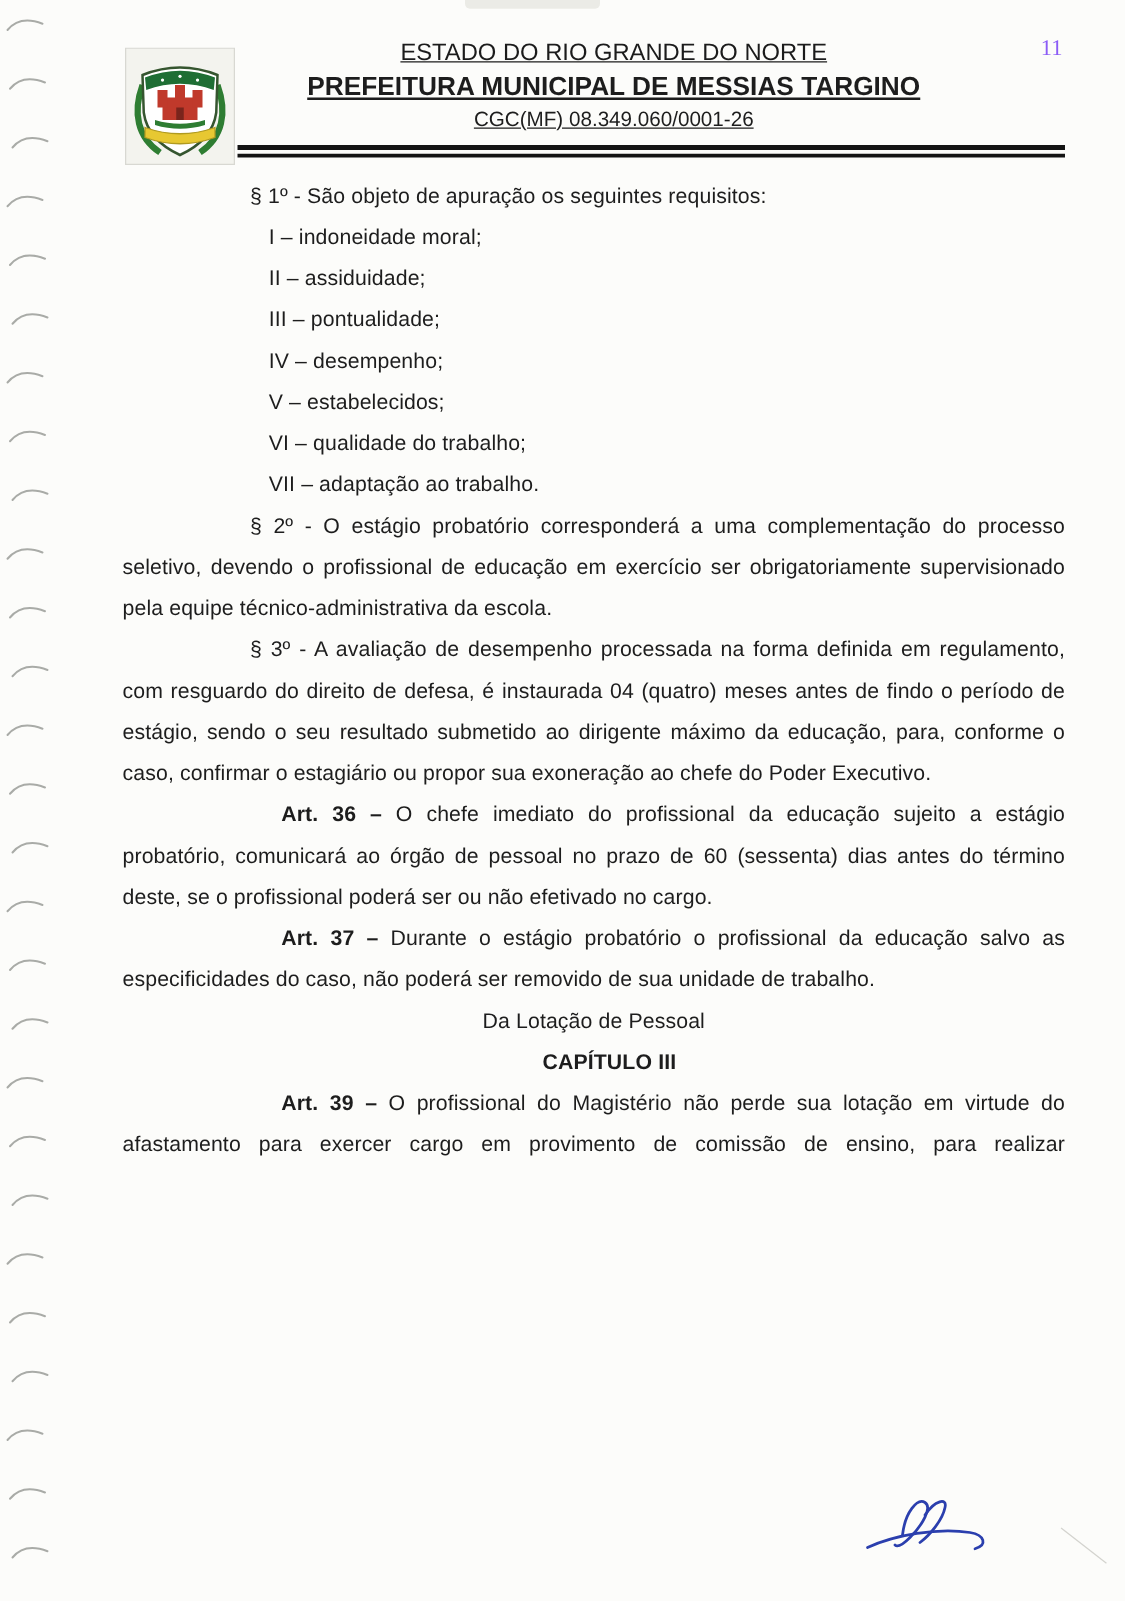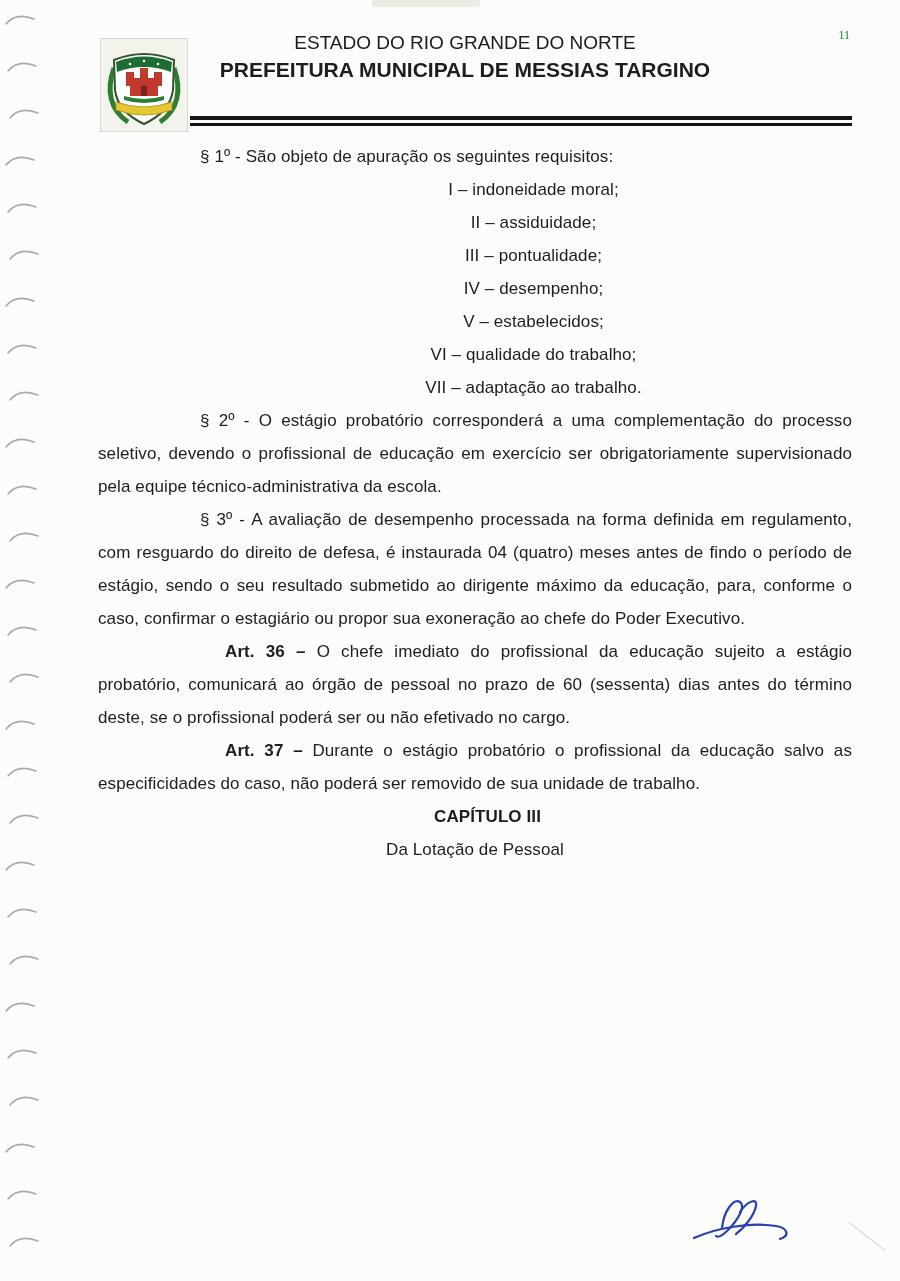--- a/index.html
+++ b/index.html
@@ -7,32 +7,32 @@
   .page {
     position:relative; width:900px; height:1281px; margin:0 auto;
     background:#fcfcfa; overflow:hidden;
     font-family:"Liberation Sans","DejaVu Sans",sans-serif; color:#1d1d1d;
   }
   .binding { position:absolute; left:0; top:0; width:52px; height:1281px; }
   .binding path { fill:none; stroke:#a9aba7; stroke-width:1.6; stroke-linecap:round; }
   .smudge { position:absolute; top:0; left:372px; width:108px; height:7px;
     background:#ebebe6; border-radius:0 0 4px 4px; }
   .page-number { position:absolute; top:28px; right:50px;
-    font-family:"Liberation Serif","DejaVu Serif",serif; font-size:12px; color:#15803d; }
+    font-family:"Liberation Serif","DejaVu Serif",serif; font-size:18px; color:#8b5cf6; }
   .logo { position:absolute; left:100px; top:38px; width:88px; height:94px; }
-  .header-text { position:absolute; top:32px; left:88px; width:754px; text-align:center; }
+  .header-text { position:absolute; top:32px; left:114px; width:754px; text-align:center;text-decoration:underline; }
   .ht1 { font-size:19px; color:#1b1b1b; }
   .ht2 { font-size:21px; font-weight:bold; margin-top:4px; }
   .ht3 { font-size:16.5px; margin-top:5px; }
   .rule { position:absolute; top:116px; left:190px; width:662px; height:10px;
     border-top:4px solid #141414; border-bottom:3px solid #141414; }
   .body { position:absolute; top:140px; left:98px; width:754px; }
   .para { font-size:17px; line-height:33px; text-align:justify; letter-spacing:0.1px; }
   .indent { text-indent:102px; }
-  .item { text-indent:117px; text-align:center; }
+  .item { text-indent:117px; text-align:left; }
   .center { text-align:center; text-indent:0; }
   .bold { font-weight:bold;margin-left:25px; }
   .justify-last { text-align-last:justify; }
   .signature { position:absolute; left:688px; top:1196px; width:116px; height:50px; }
   .signature path { fill:none; stroke:#2b3fae; stroke-width:2.2; stroke-linecap:round; }
   .crease { position:absolute; right:10px; bottom:44px; width:46px; height:1px;
     background:#d3d3ce; transform:rotate(38deg); }
 </style>
 </head>
 <body>
@@ -89,39 +89,41 @@
       <rect x="54" y="34" width="8" height="14" fill="#c0392b"></rect>
       <rect x="41" y="48" width="6" height="10" fill="#7a241c"></rect>
       <path d="M24 58 Q44 64 64 58 L64 62 Q44 68 24 62 Z" fill="#2e7d32"></path>
       <path d="M16 64 Q44 74 72 64 L72 72 Q44 82 16 72 Z" fill="#e7c832" stroke="#b09a20" stroke-width="1"></path>
     </svg>
   </div>
 
   <div class="header-text">
     <div class="ht1">ESTADO DO RIO GRANDE DO NORTE</div>
     <div class="ht2">PREFEITURA MUNICIPAL DE MESSIAS TARGINO</div>
+    <div class="ht3">CGC(MF) 08.349.060/0001-26</div>
   </div>
 
   <div class="rule"></div>
 
   <main class="body">
     <p class="para indent">§ 1º - São objeto de apuração os seguintes requisitos:</p>
     <p class="para item">I – indoneidade moral;</p>
     <p class="para item">II – assiduidade;</p>
     <p class="para item">III – pontualidade;</p>
     <p class="para item">IV – desempenho;</p>
     <p class="para item">V – estabelecidos;</p>
     <p class="para item">VI – qualidade do trabalho;</p>
     <p class="para item">VII – adaptação ao trabalho.</p>
     <p class="para indent">§ 2º - O estágio probatório corresponderá a uma complementação do processo seletivo, devendo o profissional de educação em exercício ser obrigatoriamente supervisionado pela equipe técnico-administrativa da escola.</p>
     <p class="para indent">§ 3º - A avaliação de desempenho processada na forma definida em regulamento, com resguardo do direito de defesa, é instaurada 04 (quatro) meses antes de findo o período de estágio, sendo o seu resultado submetido ao dirigente máximo da educação, para, conforme o caso, confirmar o estagiário ou propor sua exoneração ao chefe do Poder Executivo.</p>
     <p class="para indent"><strong class="bold">Art. 36 –</strong><span> O chefe imediato do profissional da educação sujeito a estágio probatório, comunicará ao órgão de pessoal no prazo de 60 (sessenta) dias antes do término deste, se o profissional poderá ser ou não efetivado no cargo.</span></p>
     <p class="para indent"><strong class="bold">Art. 37 –</strong><span> Durante o estágio probatório o profissional da educação salvo as especificidades do caso, não poderá ser removido de sua unidade de trabalho.</span></p>
+    <p class="para center">Da Lotação de Pessoal</p>
     <p class="para center bold">CAPÍTULO III</p>
-    <p class="para center">Da Lotação de Pessoal</p>
+    <p class="para indent justify-last"><strong class="bold">Art. 39 –</strong><span> O profissional do Magistério não perde sua lotação em virtude do afastamento para exercer cargo em provimento de comissão de ensino, para realizar</span></p>
   </main>
 
   <svg class="signature" viewBox="0 0 116 50" xmlns="http://www.w3.org/2000/svg">
     <path d="M34 32 C36 14 46 2 52 6 C58 10 50 24 40 34 C34 40 30 42 28 40"></path>
     <path d="M52 16 C60 4 70 2 68 10 C66 20 56 32 48 38"></path>
     <path d="M6 42 C28 32 62 26 88 30 C100 32 102 40 92 43"></path>
   </svg>
 
   <div class="crease"></div>
 

